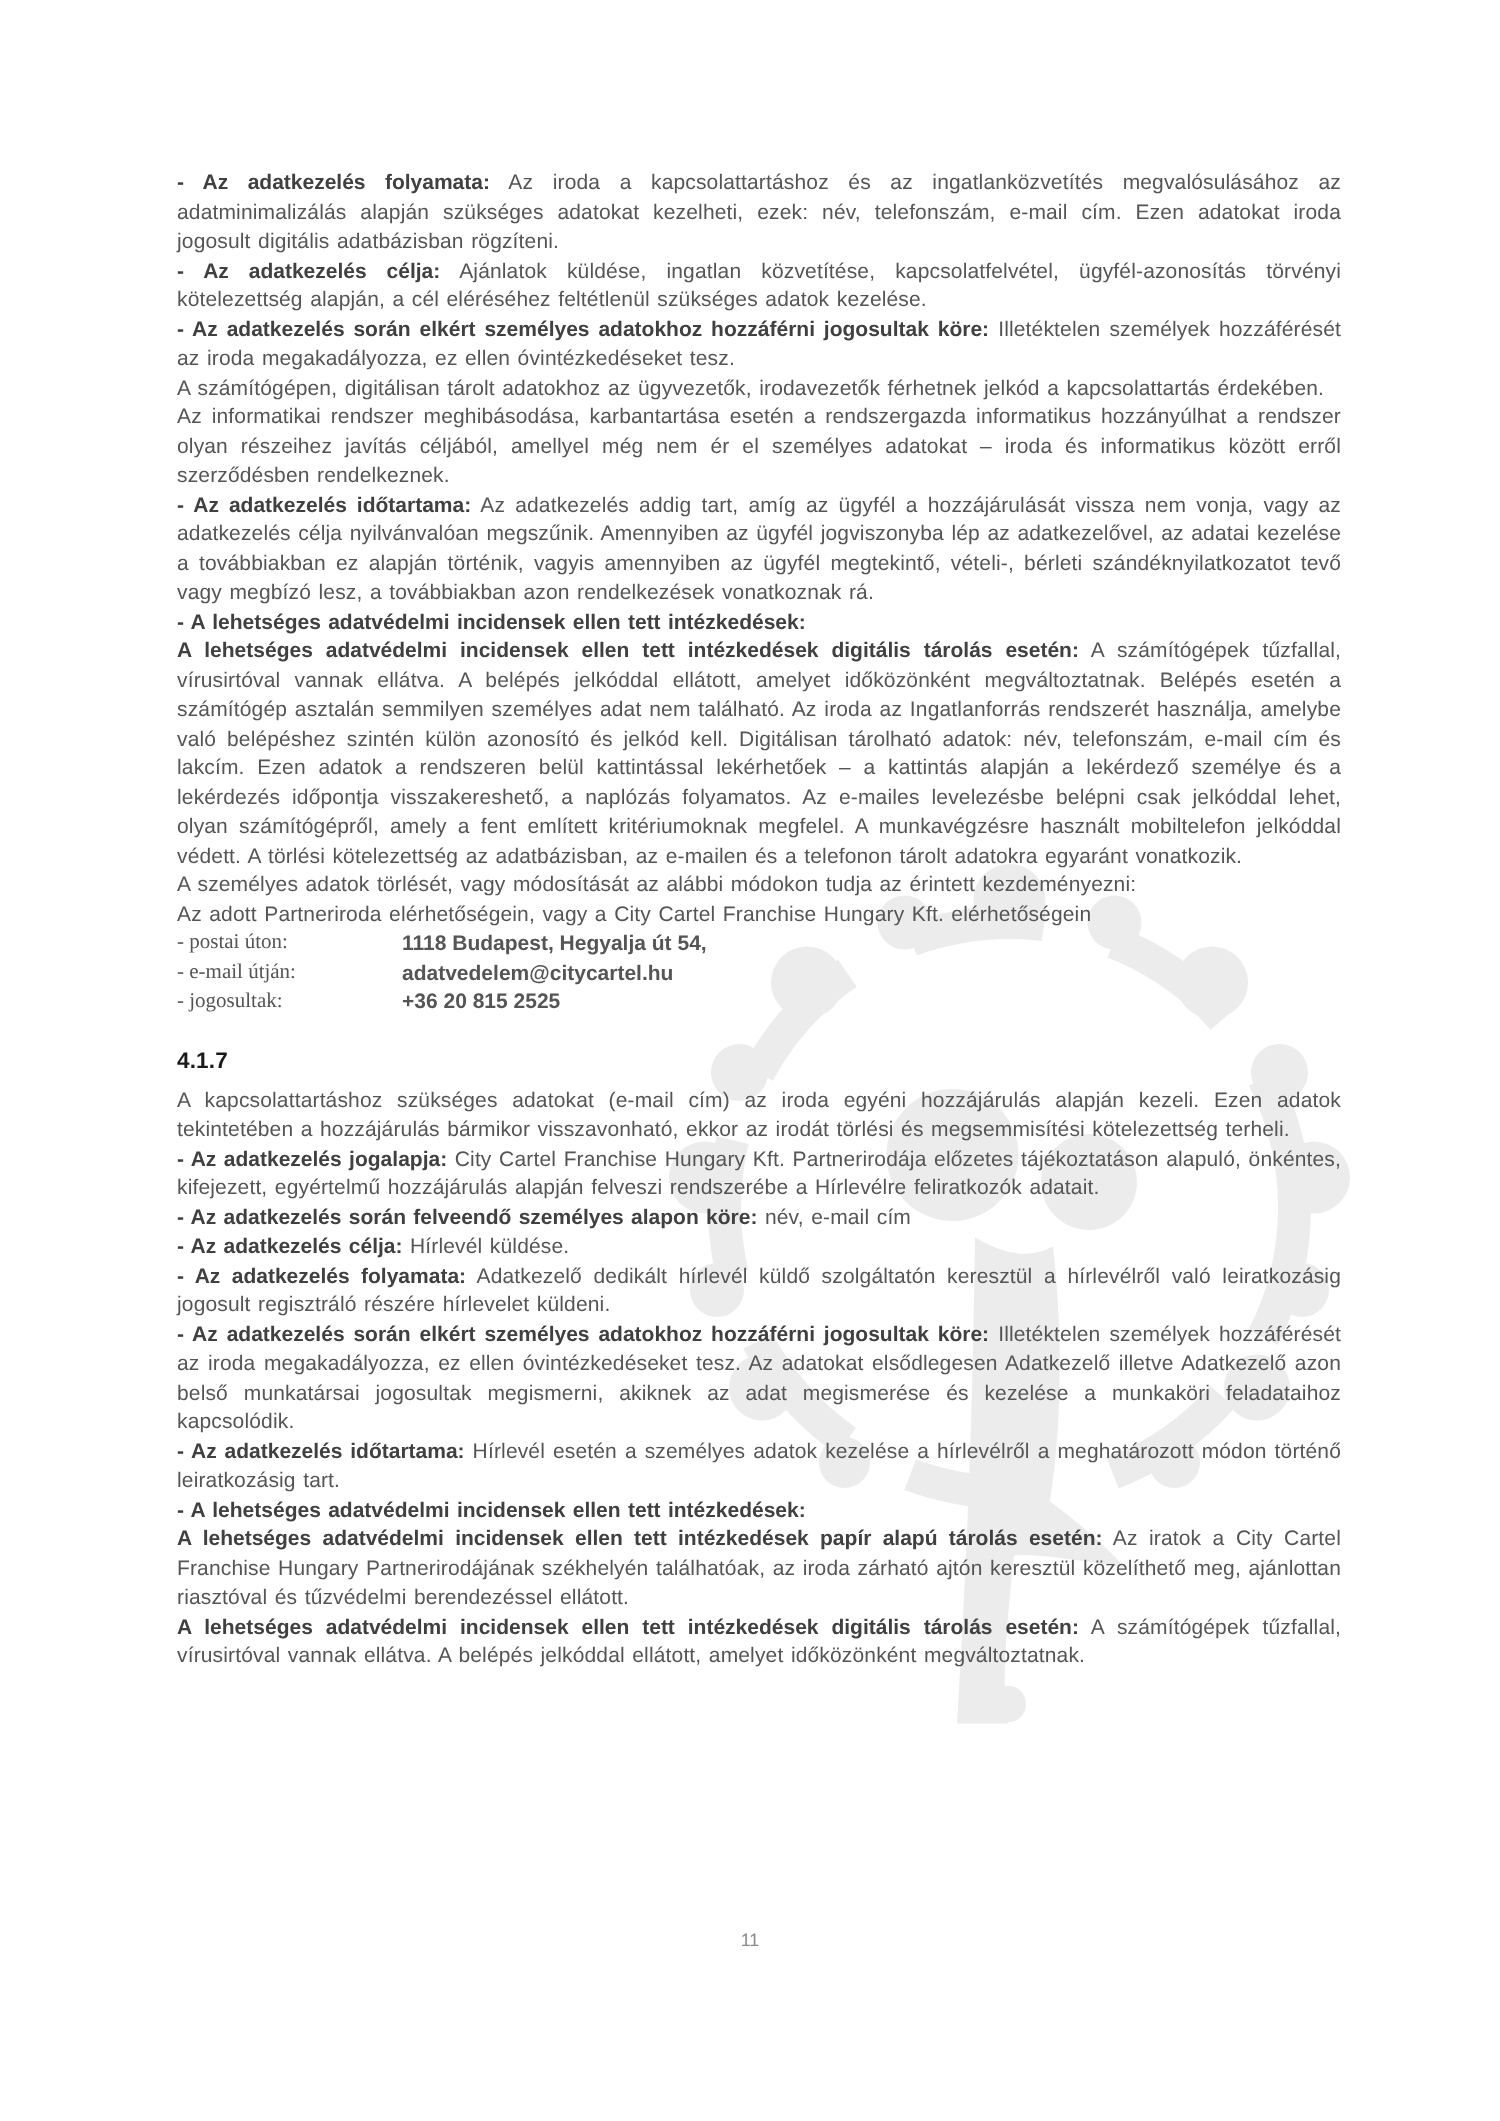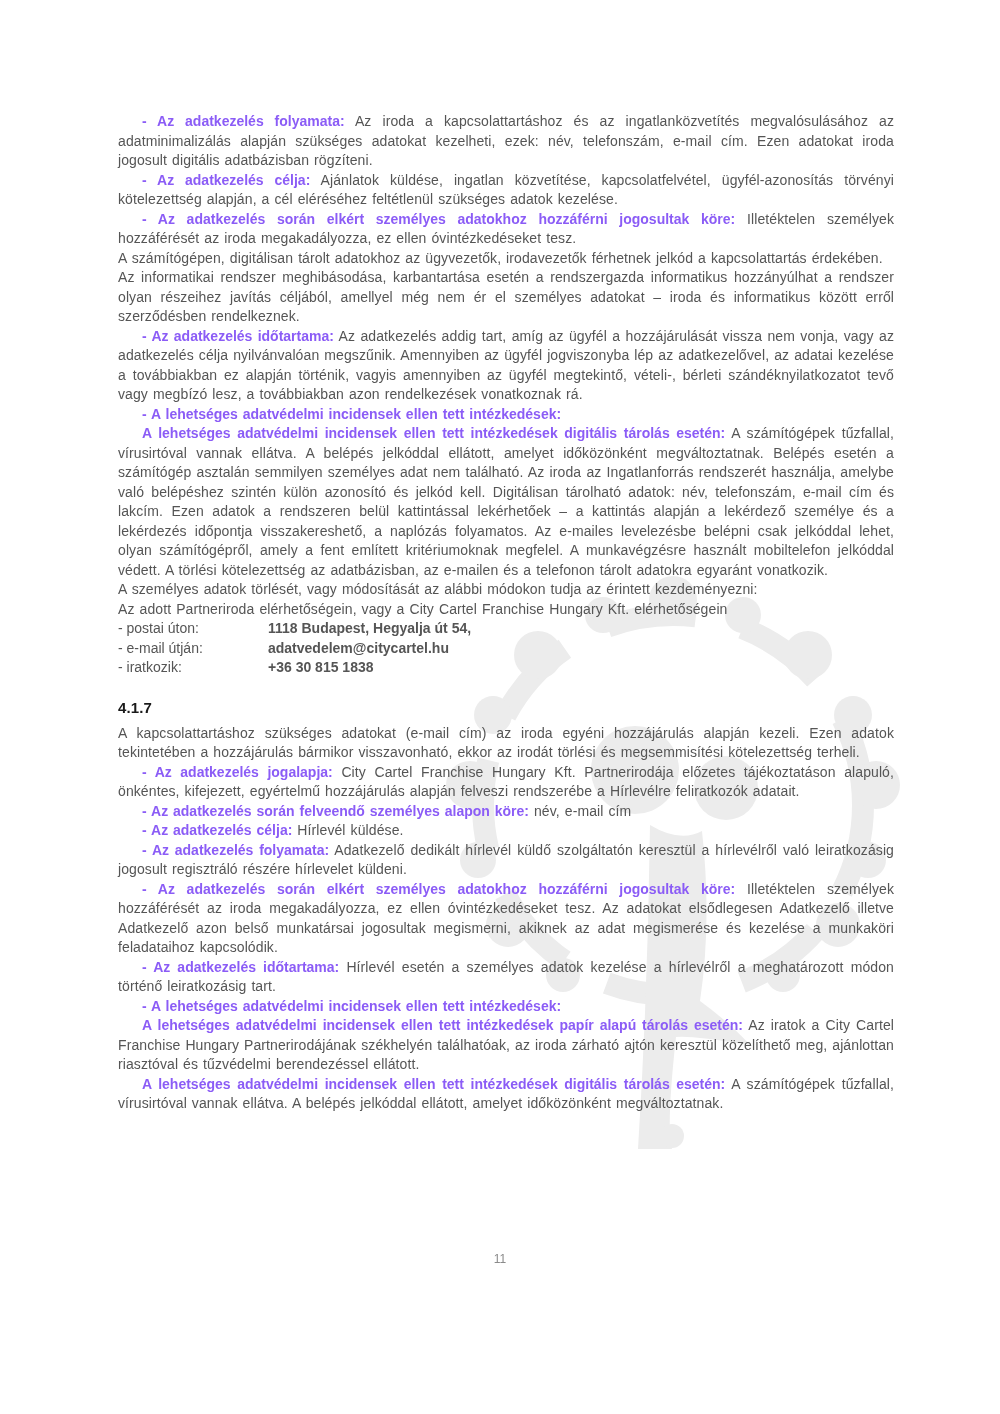--- a/index.html
+++ b/index.html
@@ -4,27 +4,27 @@
 <style>
   html,body{margin:0;padding:0;}
   body{
     width:1000px;height:1414px;position:relative;background:#ffffff;
     font-family:"Liberation Sans","DejaVu Sans",sans-serif;
     color:#555555;overflow:hidden;
   }
   .watermark{position:absolute;left:388px;top:570px;width:570px;height:580px;z-index:0;}
   .content{position:absolute;left:118px;top:112px;width:776px;z-index:1;}
   .para{margin:0;font-size:14px;line-height:19.5px;text-align:justify;letter-spacing:0.1px;word-spacing:1px;color:#555555;}
-  .b{font-weight:700;color:#8b5cf6;letter-spacing:0;margin-left:24px;}
+  .b{font-weight:700;color:#404040;letter-spacing:0;}
   .contact-row{display:flex;font-size:14px;line-height:19.5px;}
-  .contact-label{width:150px;flex:0 0 150px;}
+  .contact-label{width:150px;flex:0 0 150px;font-family:Liberation Serif, serif;}
   .contact-value{flex:1;font-weight:bold;}
   .heading{display:flex;margin:20px 0 6px 0;font-size:15px;line-height:20px;font-weight:800;color:#1a1a1a;letter-spacing:0.1px;}
   .hnum{margin-right:26px;text-align:center;}
-  .pagenum{position:absolute;left:0;right:0;top:1252px;text-align:center;font-size:12px;color:#8a8a8a;z-index:1;}
+  .pagenum{position:absolute;left:0;right:0;top:1286px;text-align:center;font-size:12px;color:#8a8a8a;z-index:1;}
 </style>
 </head>
 <body>
 
 <div class="watermark">
   <svg width="570" height="580" viewBox="0 0 570 580" xmlns="http://www.w3.org/2000/svg" aria-hidden="true">
     <g fill="#ececec">
       <circle cx="285" cy="235" r="190" fill="none" stroke="#ececec" stroke-width="22" stroke-dasharray="90 48"></circle>
       <circle cx="285" cy="30" r="24"></circle>
       <circle cx="215" cy="45" r="18"></circle>
@@ -64,22 +64,22 @@
 
   <div class="contact-row">
     <span class="contact-label">- postai úton:</span>
       <span class="contact-value">1118 Budapest, Hegyalja út 54,</span>
   </div>
   <div class="contact-row">
     <span class="contact-label">- e-mail útján:</span>
       <span class="contact-value">adatvedelem@citycartel.hu</span>
   </div>
   <div class="contact-row">
-    <span class="contact-label">- iratkozik:</span>
-      <span class="contact-value">+36 30 815 1838</span>
+    <span class="contact-label">- jogosultak:</span>
+      <span class="contact-value">+36 20 815 2525</span>
   </div>
 
   <h2 class="heading">
     <span class="hnum">4.1.7</span>
   </h2>
 
   <p class="para"><span>A kapcsolattartáshoz szükséges adatokat (e-mail cím) az iroda egyéni hozzájárulás alapján kezeli. Ezen adatok tekintetében a hozzájárulás bármikor visszavonható, ekkor az irodát törlési és megsemmisítési kötelezettség terheli.</span></p>
   <p class="para"><span class="b">- Az adatkezelés jogalapja:</span> <span>City Cartel Franchise Hungary Kft. Partnerirodája előzetes tájékoztatáson alapuló, önkéntes, kifejezett, egyértelmű hozzájárulás alapján felveszi rendszerébe a Hírlevélre feliratkozók adatait.</span></p>
   <p class="para"><span class="b">- Az adatkezelés során felveendő személyes alapon köre:</span> <span>név, e-mail cím</span></p>
   <p class="para"><span class="b">- Az adatkezelés célja:</span> <span>Hírlevél küldése.</span></p>

